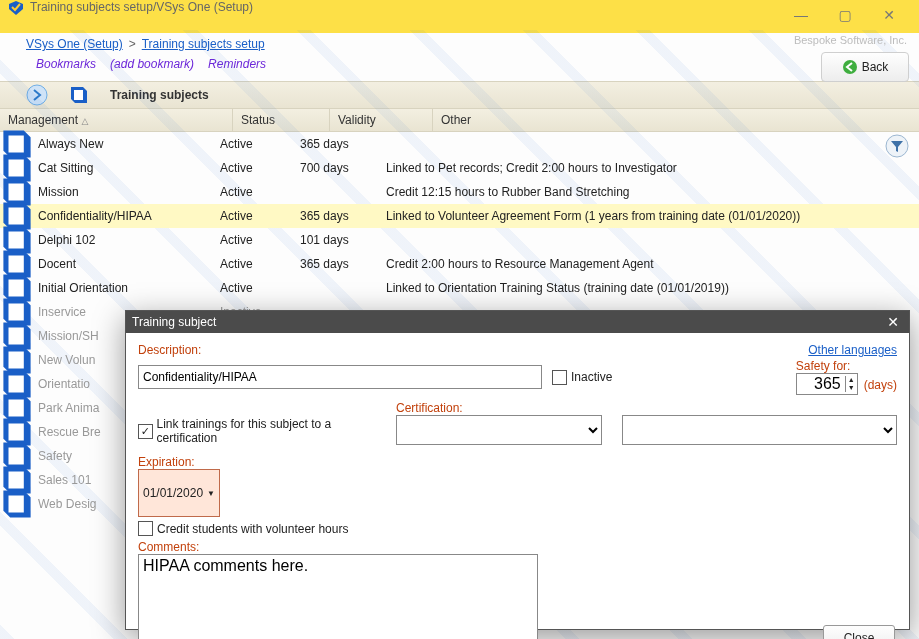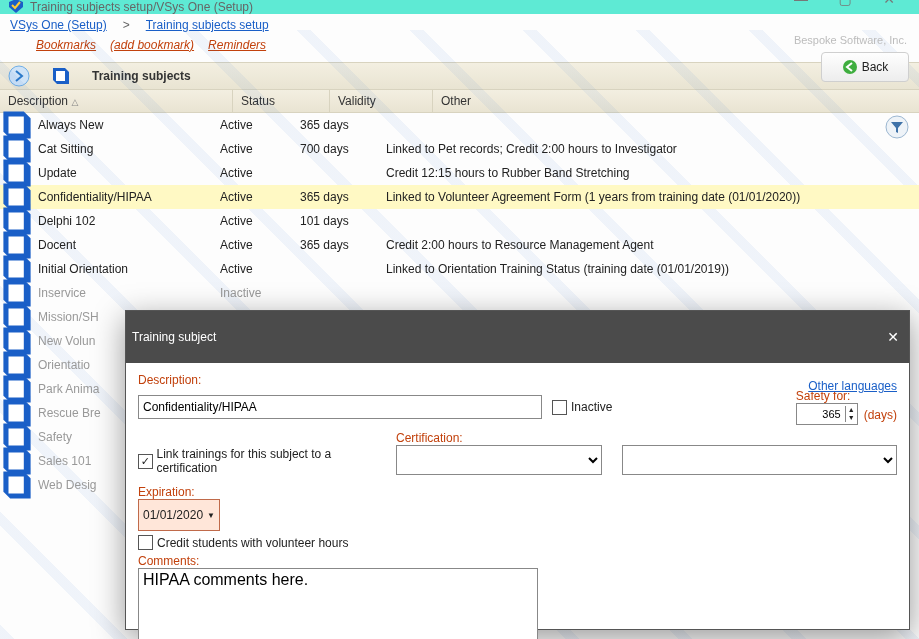--- a/index.html
+++ b/index.html
@@ -1,30 +1,30 @@
 <!DOCTYPE html>
 <html><head>
 <meta charset="utf-8">
 <style>
 html,body{margin:0;padding:0;font-family:"Segoe UI",Tahoma,sans-serif;font-size:12px;color:#222;background:#fff}
 .window{width:919px;height:639px;position:relative;background:#fdfdfd;box-sizing:border-box;overflow:hidden}
-.titlebar{height:14px;background:#5eead4;display:flex;align-items:flex-end;padding:0 8px;color:#666}
+.titlebar{height:33px;background:#fde047;display:flex;align-items:flex-start;padding:0 8px;color:#666}
 .titlebar .ticon{width:16px;height:16px;margin-right:6px;display:inline-flex;align-items:center;justify-content:center}
 .titlebar .title{flex:1}
 .winbtns{display:flex;gap:0}
 .winbtn{width:44px;height:30px;display:flex;align-items:center;justify-content:center;color:#777;font-size:14px}
-.breadcrumb{padding:4px 10px;display:flex;align-items:center;gap:16px}
+.breadcrumb{padding:4px 26px;display:flex;align-items:center;gap:6px}
 .breadcrumb a{color:#1a5fc7;text-decoration:underline;cursor:pointer}
 .breadcrumb .sep{color:#666}
 .brandmark{position:absolute;right:12px;top:34px;color:#bcbcbc;font-size:11px}
 .linksrow{padding:2px 10px 6px 36px;display:flex;gap:14px}
-.linksrow a{color:#c2410c;font-style:italic;text-decoration:underline;cursor:pointer}
+.linksrow a{color:#6d28d9;font-style:italic;cursor:pointer}
 .backbtn{position:absolute;right:10px;top:52px;width:86px;height:28px;border:1px solid #cfcfcf;border-radius:4px;background:linear-gradient(#fefefe,#ededed);display:flex;align-items:center;justify-content:center;gap:4px;cursor:pointer}
 .backbtn .gicon{width:16px;height:16px}
-.sectionhdr{display:flex;align-items:center;gap:20px;background:linear-gradient(#f3efe1,#e9e4d2);border-top:1px solid #d8d3bf;border-bottom:1px solid #d8d3bf;padding:2px 8px;margin-top:4px}
+.sectionhdr{display:flex;align-items:center;gap:20px;background:linear-gradient(#f3efe1,#e9e4d2);border-top:1px solid #d8d3bf;border-bottom:1px solid #d8d3bf;padding:2px 26px;margin-top:4px}
 .sectionhdr .navarrow{width:22px;height:22px}
 .sectionhdr .bookicon{width:22px;height:22px}
 .sectionhdr .label{font-weight:bold;color:#333}
 .gridhdr{display:flex;background:linear-gradient(#f3efe1,#e9e4d2);border-bottom:1px solid #d8d3bf;color:#333}
 .gridhdr>div{padding:4px 8px;border-right:1px solid #d8d3bf}
 .col-desc{width:216px}
 .col-status{width:80px}
 .col-valid{width:86px}
 .col-other{flex:1;border-right:0!important}
 .gridbody{position:relative}
@@ -32,37 +32,37 @@
 .row .ricon{width:34px;display:flex;justify-content:flex-end;padding-right:4px}
 .row .c-desc{width:182px;padding-left:0}
 .row .c-status{width:80px}
 .row .c-valid{width:86px}
 .row .c-other{flex:1}
 .row.selected{background:#fff9c4}
 .row.dim{color:#999}
 .funnel{position:absolute;right:10px;top:2px;width:24px;height:24px}
 .bookicon svg,.ricon svg,.navarrow svg,.funnel svg,.gicon svg,.closeicon svg{width:100%;height:100%}
 .dialog{position:absolute;left:125px;top:310px;width:785px;height:320px;background:#fff;border:1px solid #555;box-shadow:0 8px 30px rgba(0,0,0,.4);box-sizing:border-box}
-.dlgtitle{height:22px;background:#4b4b4b;color:#fff;display:flex;align-items:center;padding:15px 6px;font-size:12px}
+.dlgtitle{height:22px;background:#4b4b4b;color:#fff;display:flex;align-items:center;padding:0 6px;font-size:12px}
 .dlgtitle .t{flex:1}
 .dlgtitle .x{width:20px;text-align:center;cursor:pointer;font-size:14px}
 .dlgbody{padding:10px 12px;position:relative}
 .frow{display:flex;align-items:center;gap:10px;margin-bottom:2px}
 .flabel{color:#c2410c}
 .txt{border:1px solid #888;padding:2px 4px;font-family:inherit;font-size:12px;height:18px;box-sizing:content-box}
 .sel{border:1px solid #888;padding:14px 2px;font-family:inherit;font-size:12px;height:22px;background:#fff}
 .chk{display:flex;align-items:center;gap:4px;cursor:pointer}
 .chkbox{width:13px;height:13px;border:1px solid #555;background:#fff;display:inline-flex;align-items:center;justify-content:center;font-size:11px;line-height:1}
 .spin{display:flex;align-items:center;border:1px solid #888;height:20px}
-.spin input{border:0;width:40px;text-align:right;padding:0 4px;font-family:inherit;font-size:11px;height:18px}
+.spin input{border:0;width:40px;text-align:right;padding:0 4px;font-family:inherit;font-size:16px;height:18px}
 .spin .arrows{display:flex;flex-direction:column;border-left:1px solid #888}
 .spin .arrows span{font-size:7px;line-height:8px;padding:0 2px;cursor:pointer}
-.datebox{border:1px solid #c06a4a;background:#ffe6d9;padding:6px 4px;display:inline-flex;align-items:center;gap:4px;height:18px}
+.datebox{border:1px solid #c06a4a;background:#ffe6d9;padding:14px 4px;display:inline-flex;align-items:center;gap:4px;height:18px}
 .datebox .dd{font-size:8px}
-.olink{position:absolute;right:12px;top:16px;color:#1a5fc7;text-decoration:underline;cursor:pointer}
+.olink{position:absolute;right:12px;top:10px;color:#1a5fc7;text-decoration:underline;cursor:pointer}
 .comments{width:390px;height:90px;border:1px solid #888;resize:none;font-family:inherit;font-size:16px;padding:2px 4px}
 .closebtn{position:absolute;right:14px;bottom:12px;width:70px;height:24px;border:1px solid #999;border-radius:3px;background:linear-gradient(#fefefe,#ededed);cursor:pointer;display:flex;align-items:center;justify-content:center}
 .bgshields{position:absolute;inset:30px 0 0 0;pointer-events:none;opacity:.06;background:repeating-linear-gradient(45deg,#1a5fc7 0 10px,transparent 10px 80px)}
 </style>
 </head>
 <body>
 
 <div class="window">
   <div class="bgshields"></div>
 
@@ -114,21 +114,21 @@
     <span class="bookicon">
       <svg viewBox="0 0 22 22">
           <path d="M3 3 L15 3 L19 7 L19 19 L7 19 L3 15 Z" fill="#1a5fc7"></path>
           <rect x="6" y="6" width="9" height="10" fill="#fff"></rect>
         </svg>
     </span>
     <span class="label">Training subjects</span>
   </div>
 
   <div class="gridhdr">
-    <div class="col-desc"><span>Description</span> <span style="font-size:9px;color:#888">△</span></div>
+    <div class="col-desc"><span>Management</span> <span style="font-size:9px;color:#888">△</span></div>
     <div class="col-status">Status</div>
     <div class="col-valid">Validity</div>
     <div class="col-other">Other</div>
   </div>
 
   <div class="gridbody" id="gridbody">
     <span class="funnel">
       <svg viewBox="0 0 24 24">
           <circle cx="12" cy="12" r="11" fill="#eef3f8" stroke="#9cb7d1"></circle>
           <path d="M6 7 L18 7 L13 13 L13 18 L11 17 L11 13 Z" fill="#3f72a8"></path>
@@ -158,21 +158,21 @@
         <span class="c-valid">700 days</span>
         <span class="c-other">Linked to Pet records; Credit 2:00 hours to Investigator</span>
       </div>
       <div class="row">
         <span class="ricon">
           <svg viewBox="0 0 20 20">
             <path d="M2 2 L14 2 L18 6 L18 18 L6 18 L2 14 Z" fill="#1a5fc7"></path>
             <rect x="5" y="5" width="9" height="10" fill="#fff"></rect>
           </svg>
         </span>
-        <span class="c-desc">Update</span>
+        <span class="c-desc">Mission</span>
         <span class="c-status">Active</span>
         <span class="c-valid"></span>
         <span class="c-other">Credit 12:15 hours to Rubber Band Stretching</span>
       </div>
       <div class="row selected">
         <span class="ricon">
           <svg viewBox="0 0 20 20">
             <path d="M2 2 L14 2 L18 6 L18 18 L6 18 L2 14 Z" fill="#1a5fc7"></path>
             <rect x="5" y="5" width="9" height="10" fill="#fff"></rect>
           </svg>

